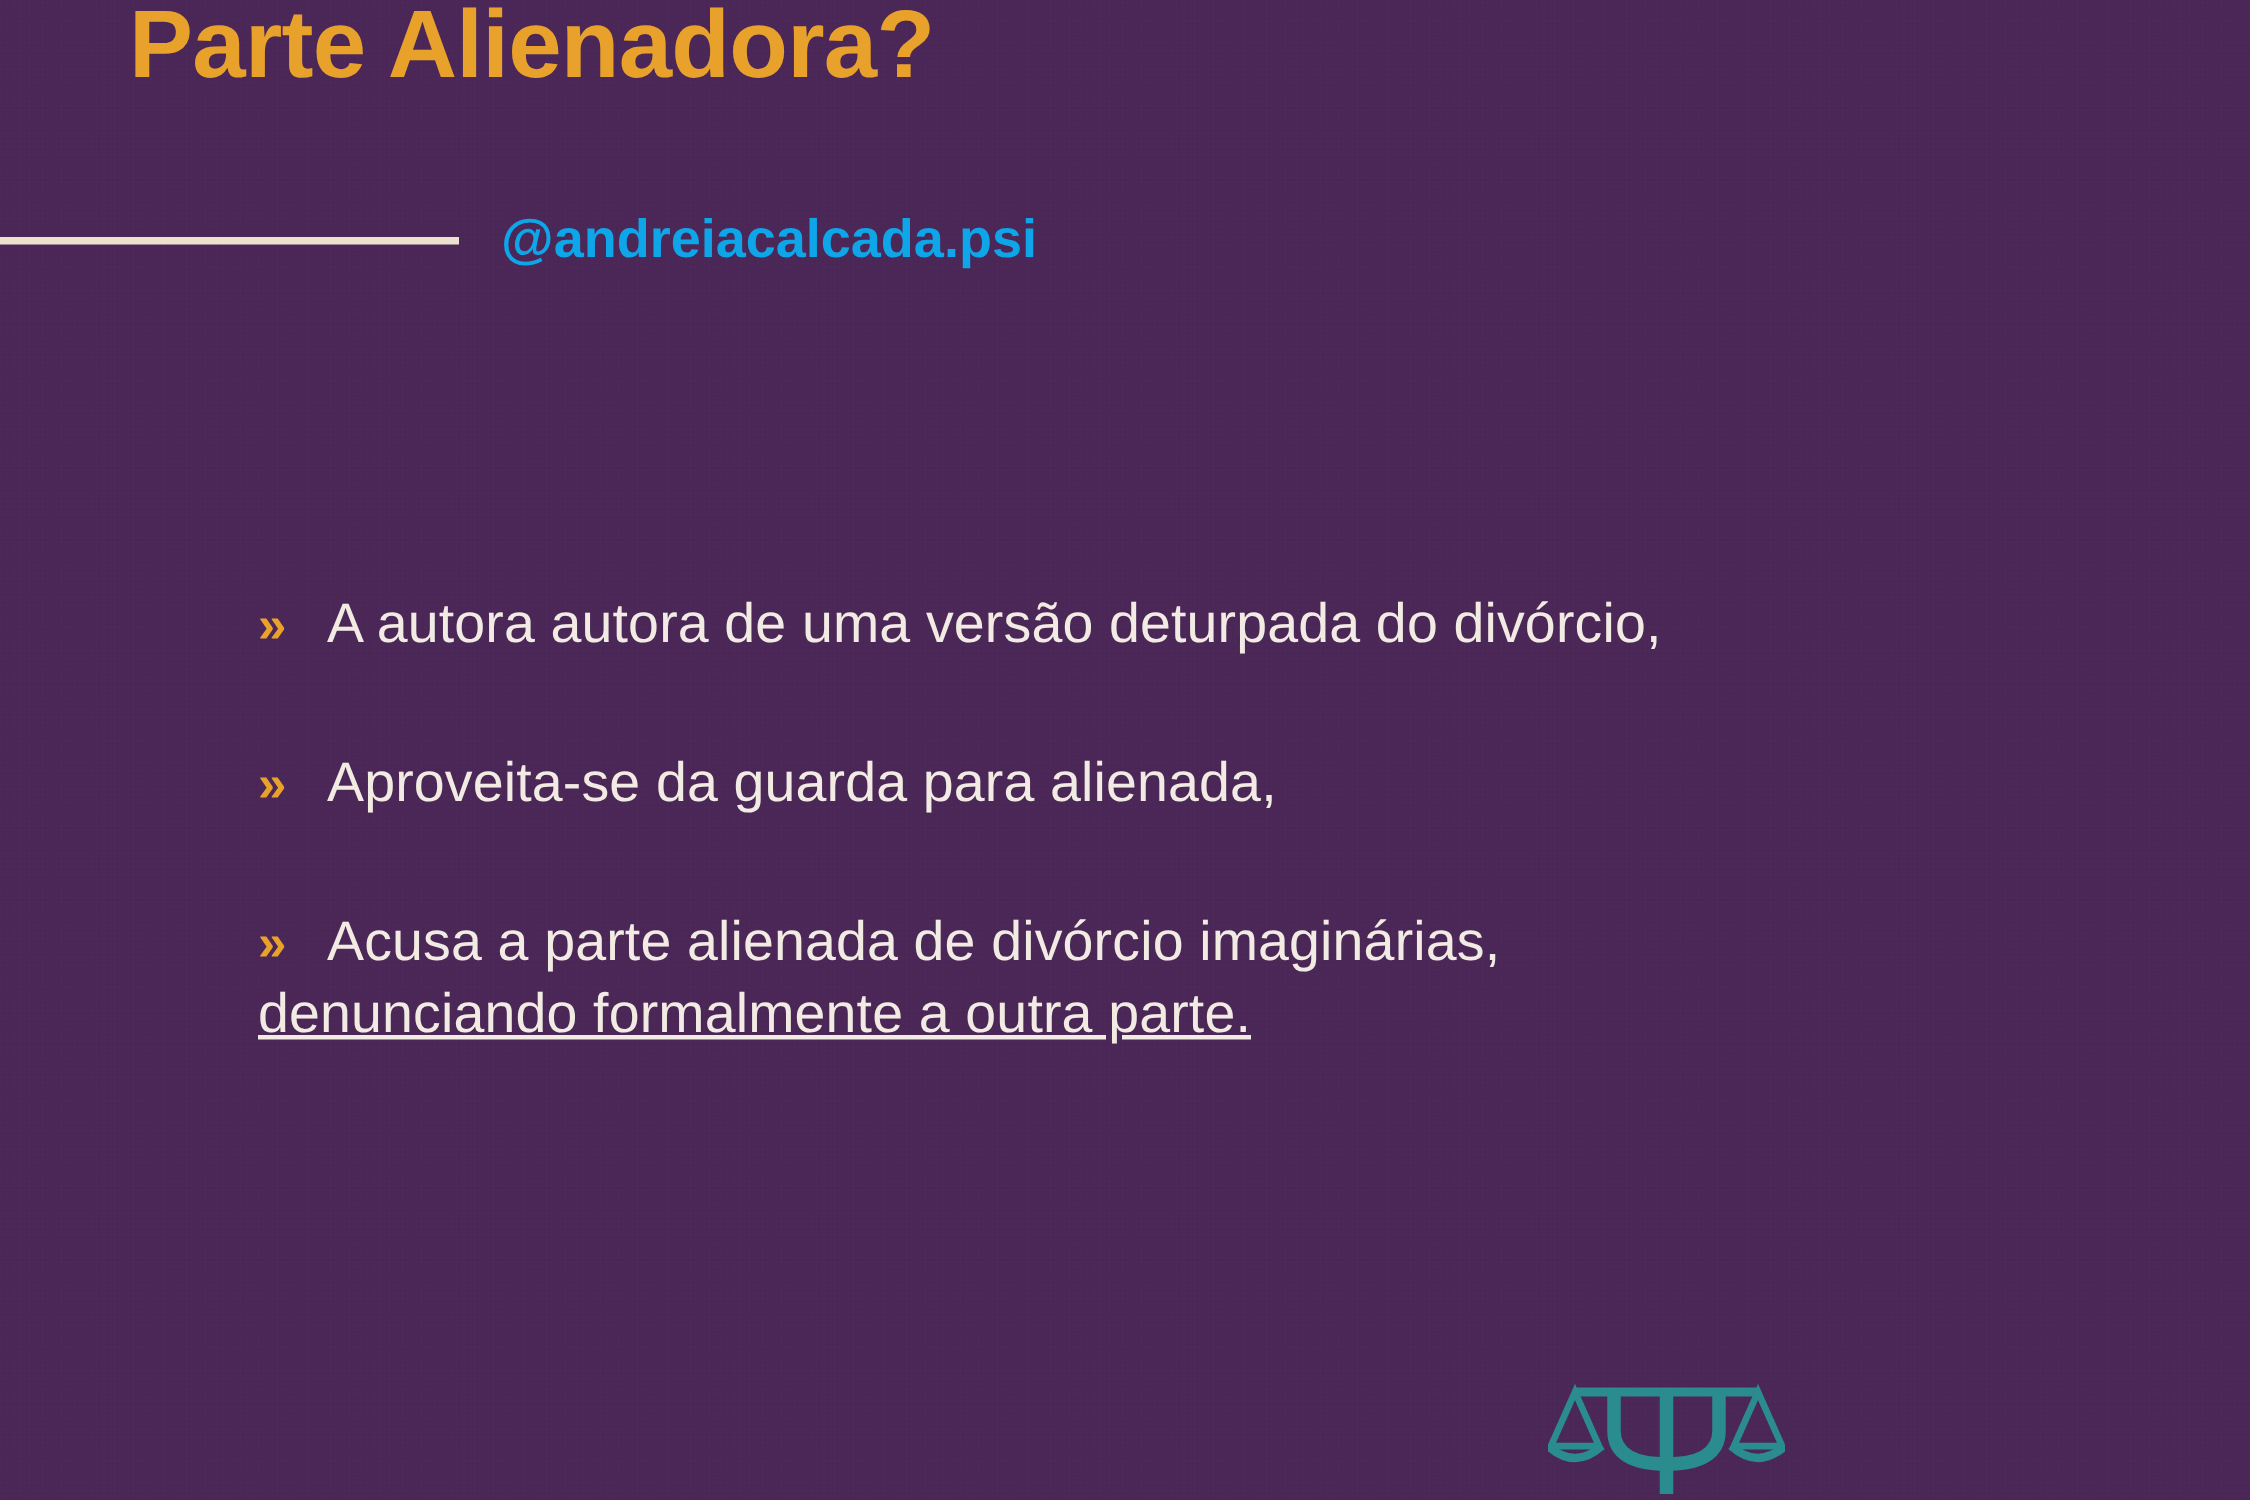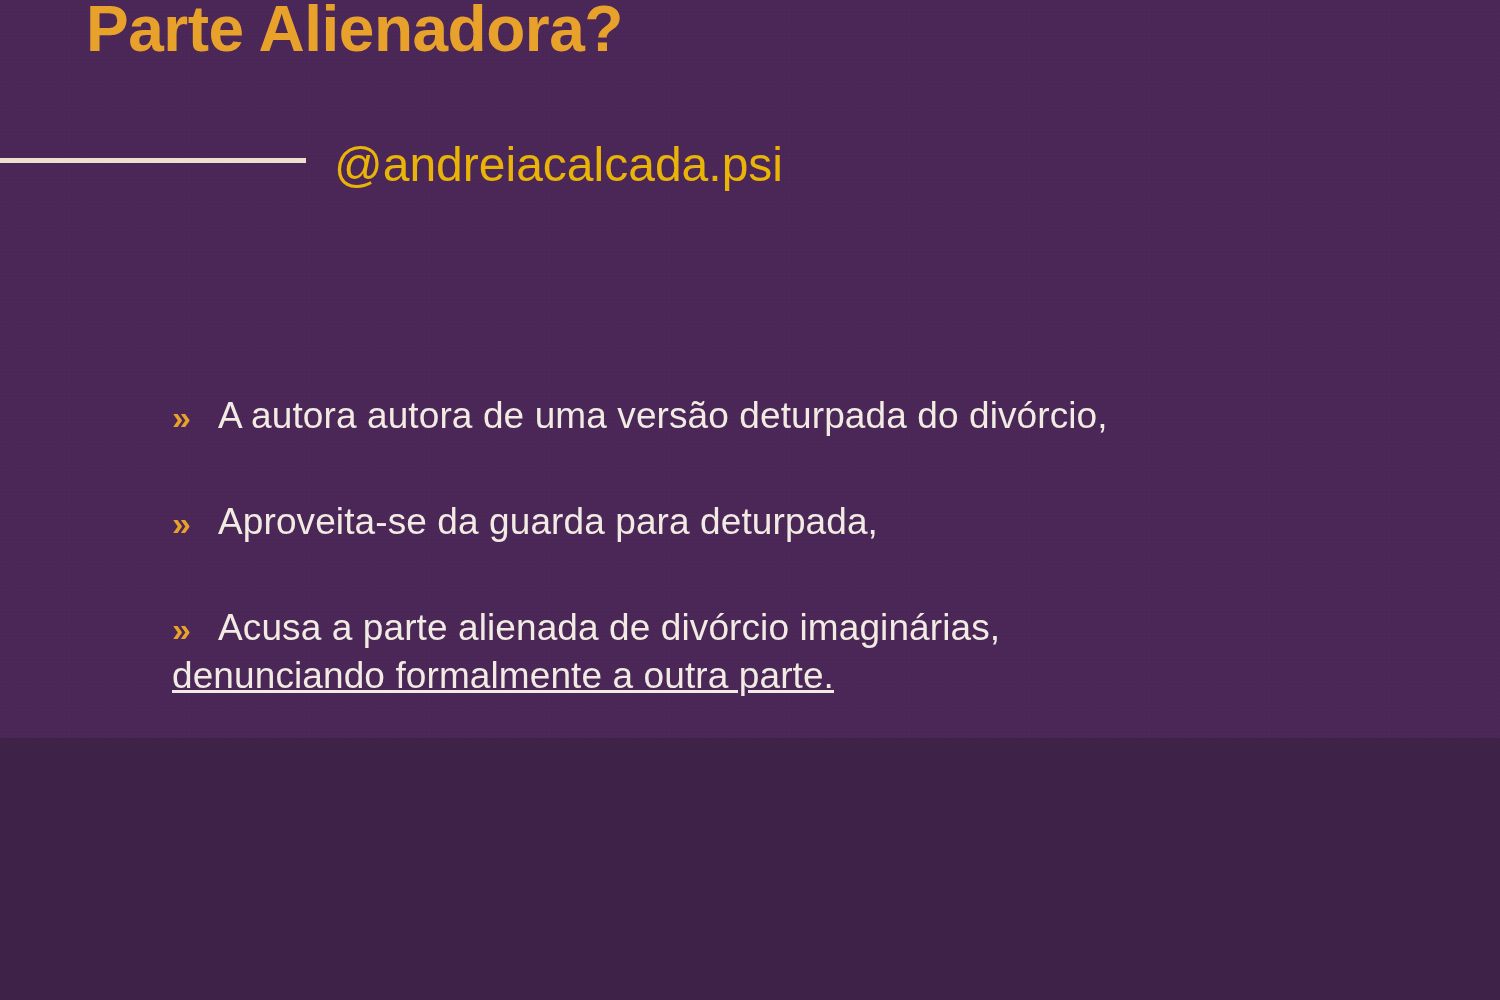--- a/index.html
+++ b/index.html
@@ -10,21 +10,21 @@
   body {
     width: 1500px;
     height: 1000px;
     overflow: hidden;
     font-family: "Liberation Sans", sans-serif;
   }
 
   #slide {
     position: relative;
     width: 1500px;
-    height: 738px;
+    height: 1000px;
     background-color: #4b2757;
     overflow: hidden;
   }
 
   
   #grain {
     position: absolute;
     inset: 0;
     pointer-events: none;
     opacity: 0.26;
@@ -55,25 +55,25 @@
     left: 0;
     top: 158px;
     width: 306px;
     height: 5px;
     background: #ece0cf;
   }
   #handle {
     position: absolute;
     left: 334px;
     top: 141px;
-    font-size: 48px;
+    font-size: 36px;
     line-height: 1.0;
-    font-weight: 400;
+    font-weight: 700;
     letter-spacing: 0px;
-    color: #eab308;
+    color: #0ea5e9;
     white-space: nowrap;
   }
 
   
   #bullets {
     position: absolute;
     left: 172px;
     top: 392px;
     width: 1180px;
   }
@@ -135,21 +135,21 @@
 
   <div id="bullets">
 
     <div class="bullet">
       <span class="chev">»</span>
       <span class="btext">A autora autora de uma versão deturpada do divórcio,</span>
     </div>
 
     <div class="bullet">
       <span class="chev">»</span>
-      <span class="btext">Aproveita-se da guarda para deturpada,</span>
+      <span class="btext">Aproveita-se da guarda para alienada,</span>
     </div>
 
     <div class="bullet">
       <span class="chev">»</span>
       <span class="btext wrapped">
         <span>Acusa a parte alienada de divórcio imaginárias,</span>
         <span class="l2">denunciando formalmente a outra parte.</span>
       </span>
     </div>
 

